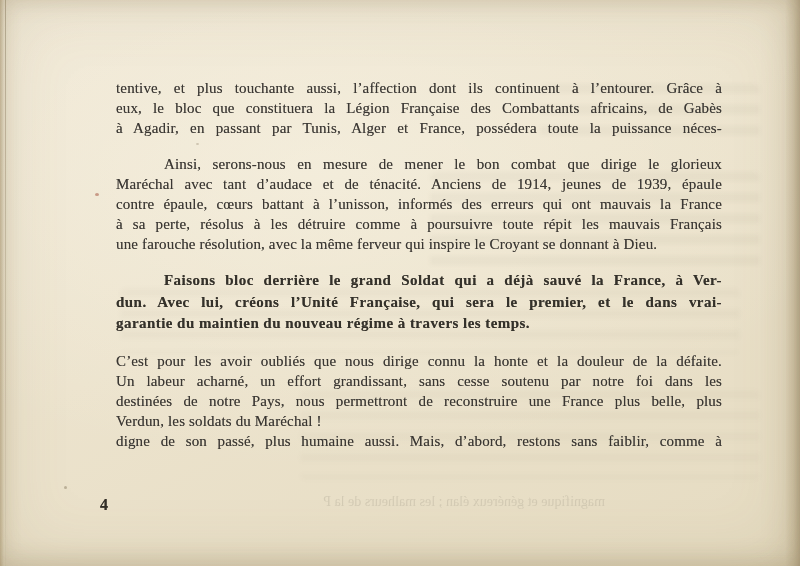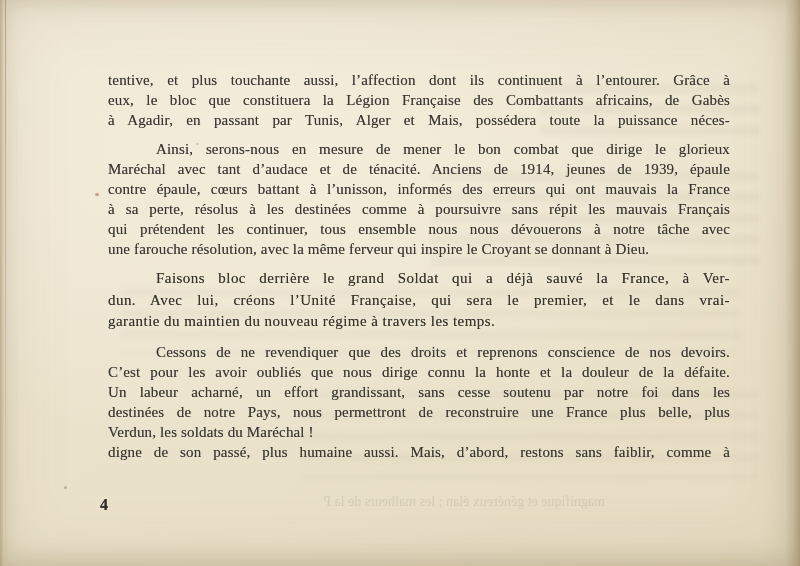--- a/index.html
+++ b/index.html
@@ -40,24 +40,24 @@
   .edge-right-band {
     position: absolute; right: 0; top: 0; bottom: 0; width: 15px;
     background: linear-gradient(90deg, rgba(160,140,100,0), rgba(150,130,90,0.22) 60%, rgba(130,110,75,0.38));
   }
   .text-block {
     position: absolute; left: 100px; top: 62px; width: 638px;
     font-size: 15px; line-height: 20px; color: var(--ink);
     letter-spacing: 0.15px;
     text-shadow: 0 0 0.4px rgba(58,55,51,0.55);
   }
-  .para { margin: 8px; }
+  .para { margin: 16px; }
   .para + .para { margin-top: 9px; }
   .para.bold {
-    font-weight: 400; line-height: 21.5px; letter-spacing: 0.45px;
+    font-weight: 700; line-height: 21.5px; letter-spacing: 0.45px;
     color: #34312a;
   }
   .line { text-align: justify; text-align-last: justify; }
   .line.last { text-align-last: left; }
   .para.indent .line.first { text-indent: 48px; }
   .page-number {
     position: absolute; left: 100px; top: 496px;
     font-weight: 700; font-size: 16px; color: #332f28;
     text-shadow: 0 0 0.4px rgba(51,47,40,0.6);
   }
@@ -101,37 +101,35 @@
   <div class="ghost-line">magnifique et généreux élan ; les malheurs de la P</div>
 
   <div class="speck s1"></div>
   <div class="speck s2"></div>
   <div class="speck s3"></div>
 
   <div class="text-block">
       <div class="para">
         <div class="line first">tentive, et plus touchante aussi, l’affection dont ils continuent à l’entourer. Grâce à</div>
         <div class="line">eux, le bloc que constituera la Légion Française des Combattants africains, de Gabès</div>
-        <div class="line">à Agadir, en passant par Tunis, Alger et Mais, possédera toute la puissance néces-</div>
+        <div class="line">à Agadir, en passant par Tunis, Alger et France, possédera toute la puissance néces-</div>
       </div>
       <div class="para indent">
         <div class="line first">Ainsi, serons-nous en mesure de mener le bon combat que dirige le glorieux</div>
         <div class="line">Maréchal avec tant d’audace et de ténacité. Anciens de 1914, jeunes de 1939, épaule</div>
         <div class="line">contre épaule, cœurs battant à l’unisson, informés des erreurs qui ont mauvais la France</div>
-        <div class="line">à sa perte, résolus à les destinées comme à poursuivre sans répit les mauvais Français</div>
-        <div class="line">qui prétendent les continuer, tous ensemble nous nous dévouerons à notre tâche avec</div>
+        <div class="line">à sa perte, résolus à les détruire comme à poursuivre toute répit les mauvais Français</div>
         <div class="line last">une farouche résolution, avec la même ferveur qui inspire le Croyant se donnant à Dieu.</div>
       </div>
       <div class="para bold indent">
         <div class="line first">Faisons bloc derrière le grand Soldat qui a déjà sauvé la France, à Ver-</div>
         <div class="line">dun. Avec lui, créons l’Unité Française, qui sera le premier, et le dans vrai-</div>
         <div class="line last">garantie du maintien du nouveau régime à travers les temps.</div>
       </div>
       <div class="para indent">
-        <div class="line first">Cessons de ne revendiquer que des droits et reprenons conscience de nos devoirs.</div>
         <div class="line">C’est pour les avoir oubliés que nous dirige connu la honte et la douleur de la défaite.</div>
         <div class="line">Un labeur acharné, un effort grandissant, sans cesse soutenu par notre foi dans les</div>
         <div class="line">destinées de notre Pays, nous permettront de reconstruire une France plus belle, plus</div>
         <div class="line last">Verdun, les soldats du Maréchal !</div>
         <div class="line">digne de son passé, plus humaine aussi. Mais, d’abord, restons sans faiblir, comme à</div>
       </div>
     </div>
 
   <div class="page-number">4</div>
 </div>

